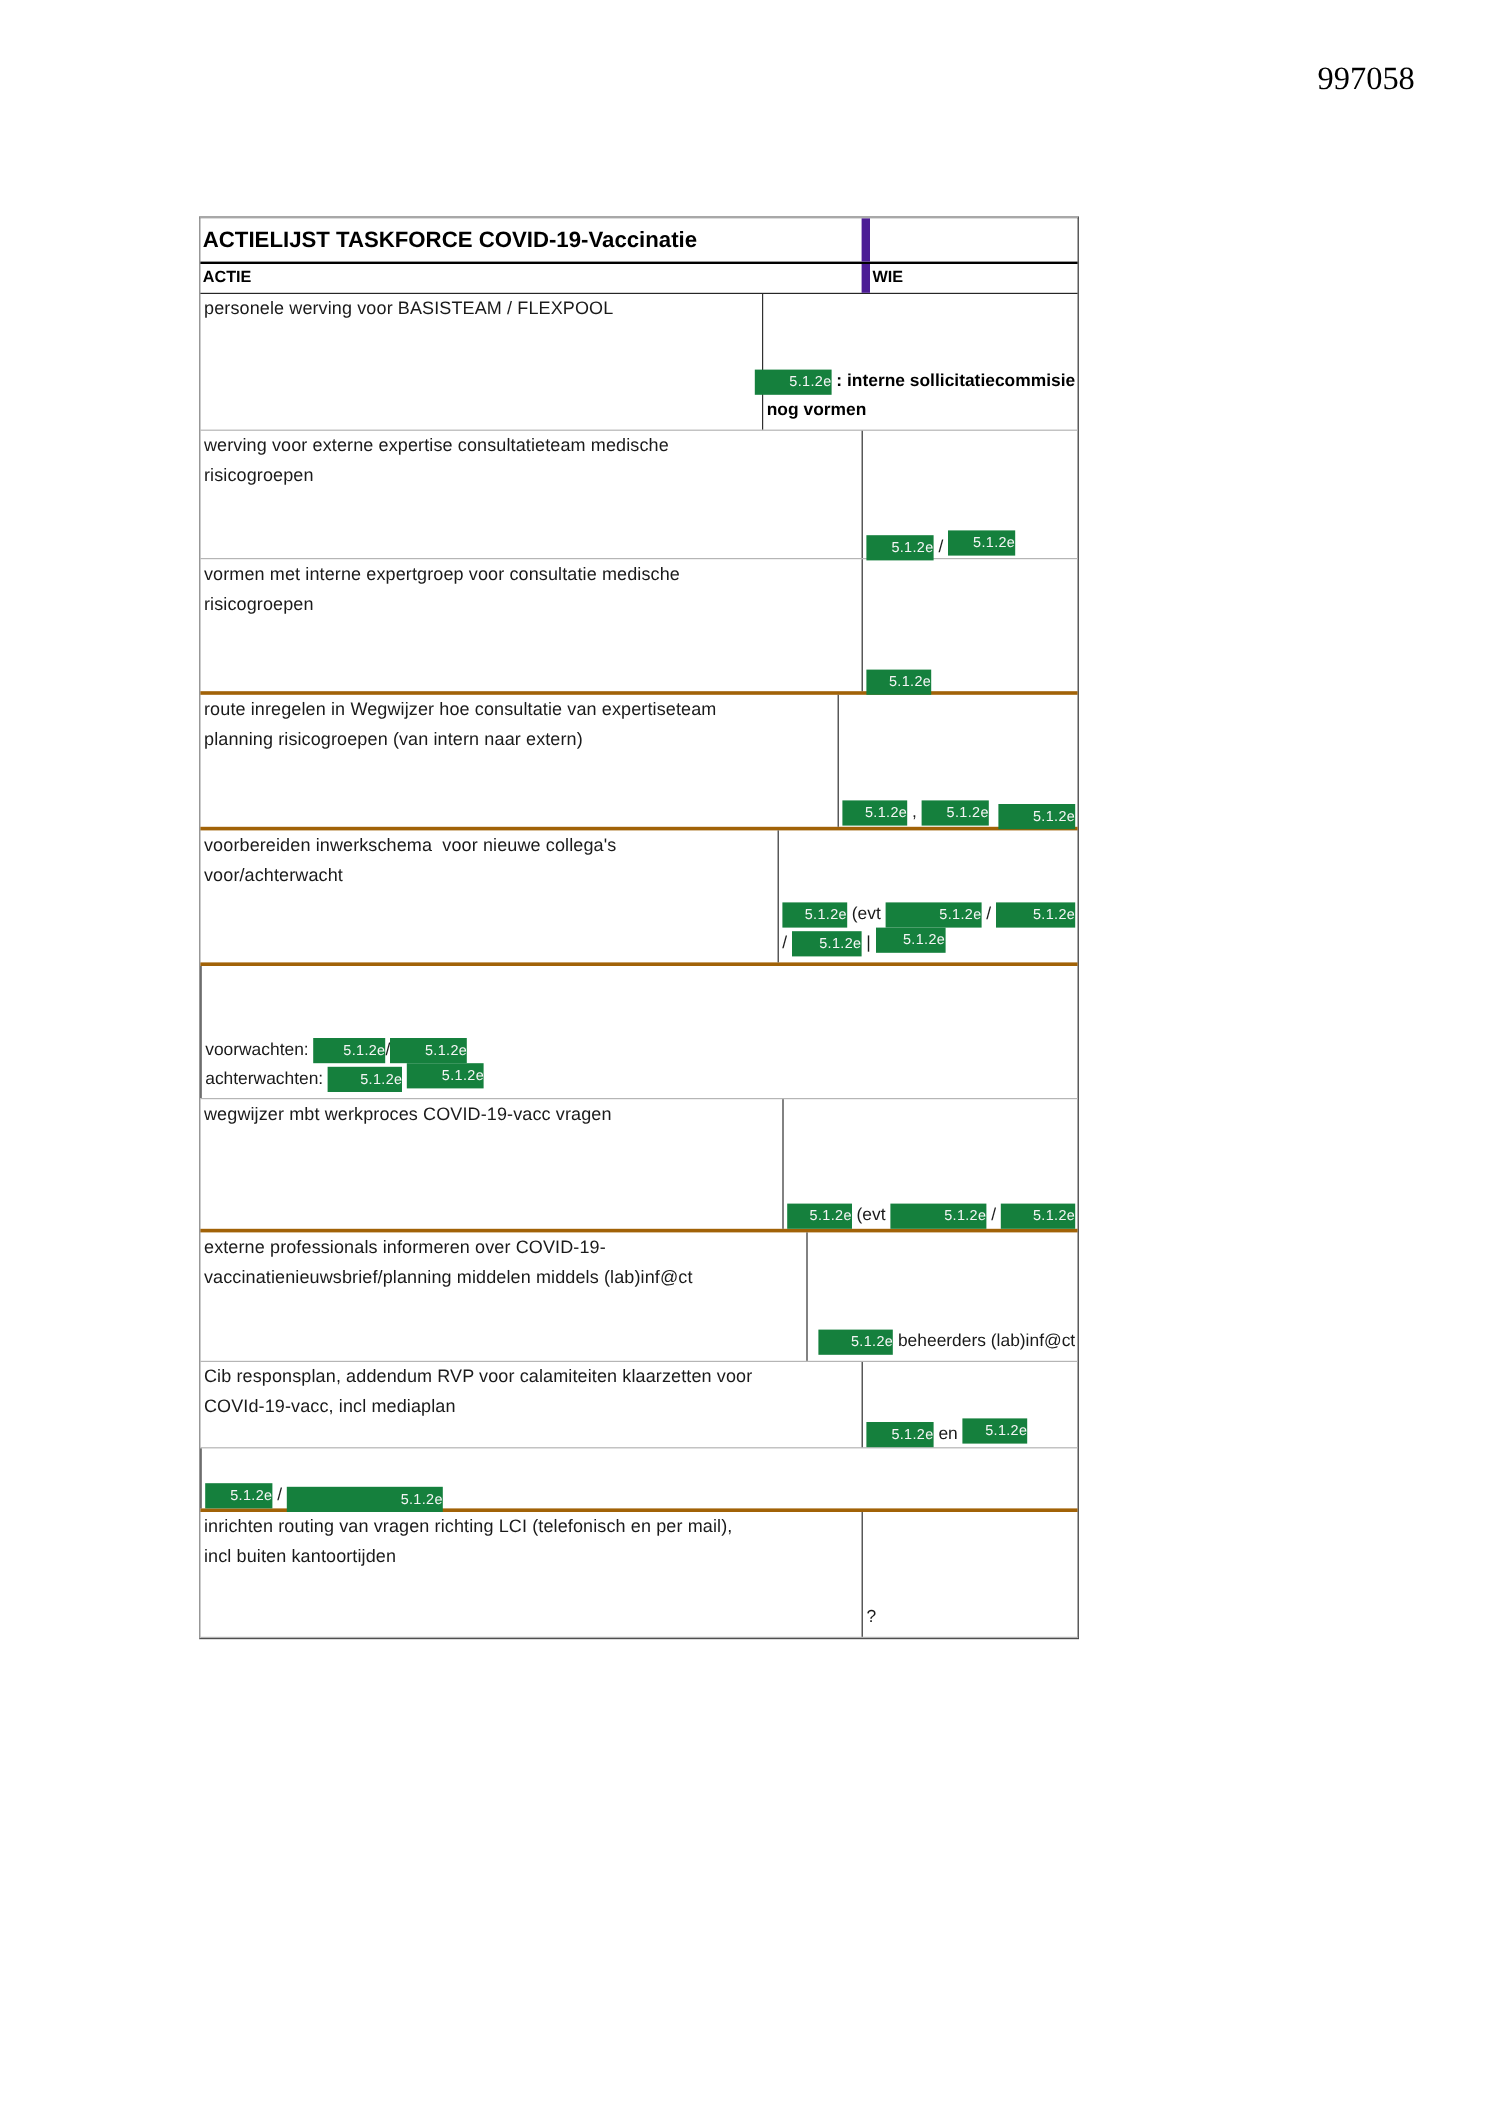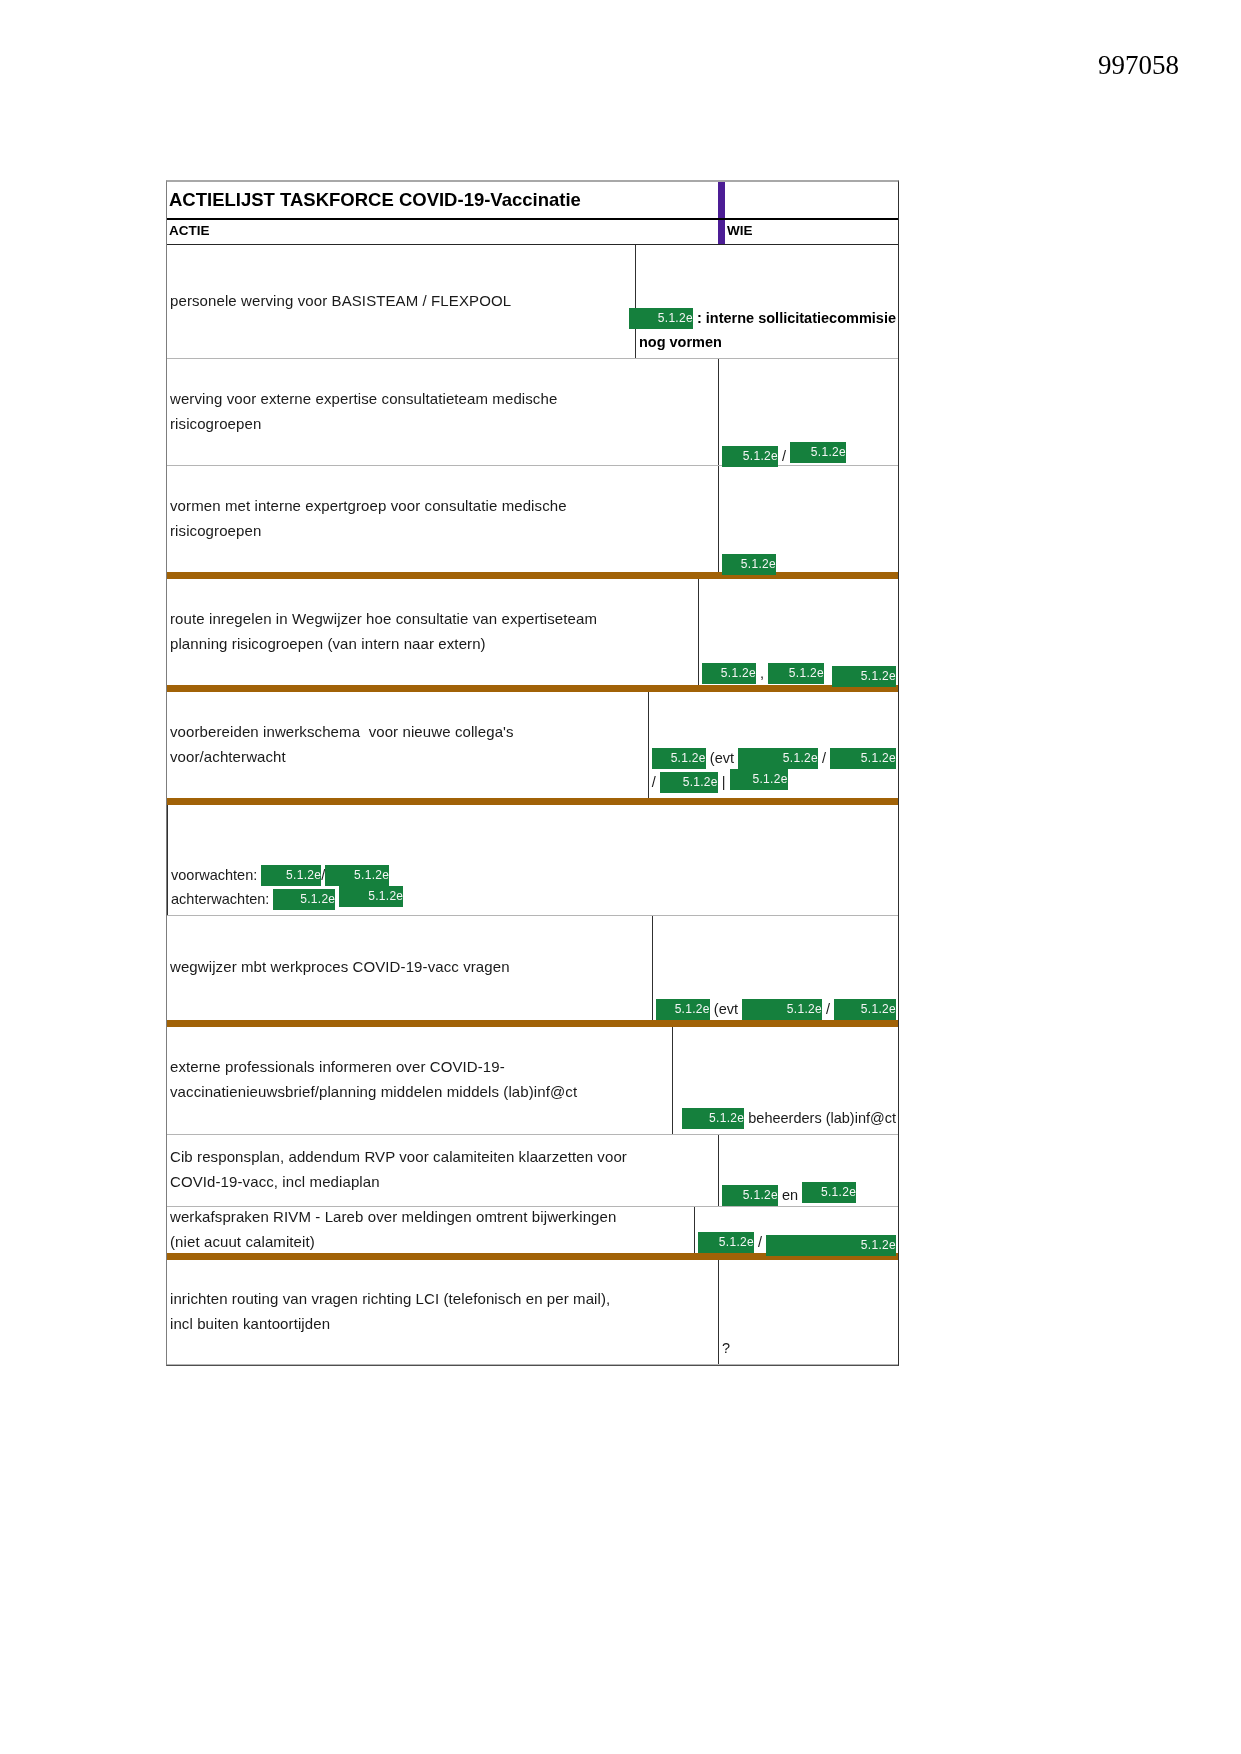--- a/index.html
+++ b/index.html
@@ -31,24 +31,24 @@
   .actie-col { width:551px; }
   .wie-col { flex:1; border-left:7px solid #4c1d95; }
   .title-text {
     font-size:18.5px; font-weight:bold; color:#000;
     padding:7px 0 0 2px; letter-spacing:0px; white-space:nowrap;
   }
   .hdr-text { font-size:13.5px; font-weight:bold; color:#000; padding:3px 0 0 2px; }
   
   .drow { display:flex; width:100%; }
   .sep-thin  { border-bottom:1px solid #b5b5b5; }
-  .sep-thick { border-bottom:7px solid #a16207; }
+  .sep-thick { border-bottom:3px solid #a16207; }
   .actie-cell {
     width:551px; display:flex; flex-direction:column;
-    justify-content:center; padding:0 6px 3px 3px;
+    justify-content:flex-start; padding:0 6px 3px 3px;
   }
   .aline {
     font-size:15px; line-height:25px; color:#1a1a1a;
     white-space:pre-wrap; letter-spacing:0.1px;
   }
   .wie-cell {
     flex:1; border-left:1px solid #303030;
     display:flex; flex-direction:column; justify-content:flex-end;
     padding:0 2px 4px 3px;
   }
@@ -213,24 +213,20 @@
           </div>
           <div class="cell wie-cell">
             <div class="wline" style="transform: translateY(5px);">
               <span class="redact" style="width: 56px;">5.1.2e</span>
               <span class="wtxt">en</span>
               <span class="redact" style="width: 54px; position: relative; top: -3px;">5.1.2e</span>
             </div>
           </div>
         </div>
         <div class="drow sep-thick" style="height: 53px;">
-          <div class="cell actie-cell">
-            <div class="aline">werkafspraken RIVM - Lareb over meldingen omtrent bijwerkingen</div>
-            <div class="aline">(niet acuut calamiteit)</div>
-          </div>
           <div class="cell wie-cell">
             <div class="wline" style="transform: translateY(5px);">
               <span class="redact" style="width: 56px;">5.1.2e</span>
               <span class="wtxt">/</span>
               <span class="redact" style="width: 130px; position: relative; top: 3px;">5.1.2e</span>
             </div>
           </div>
         </div>
         <div class="drow sep-thin" style="height: 105px;">
           <div class="cell actie-cell">

